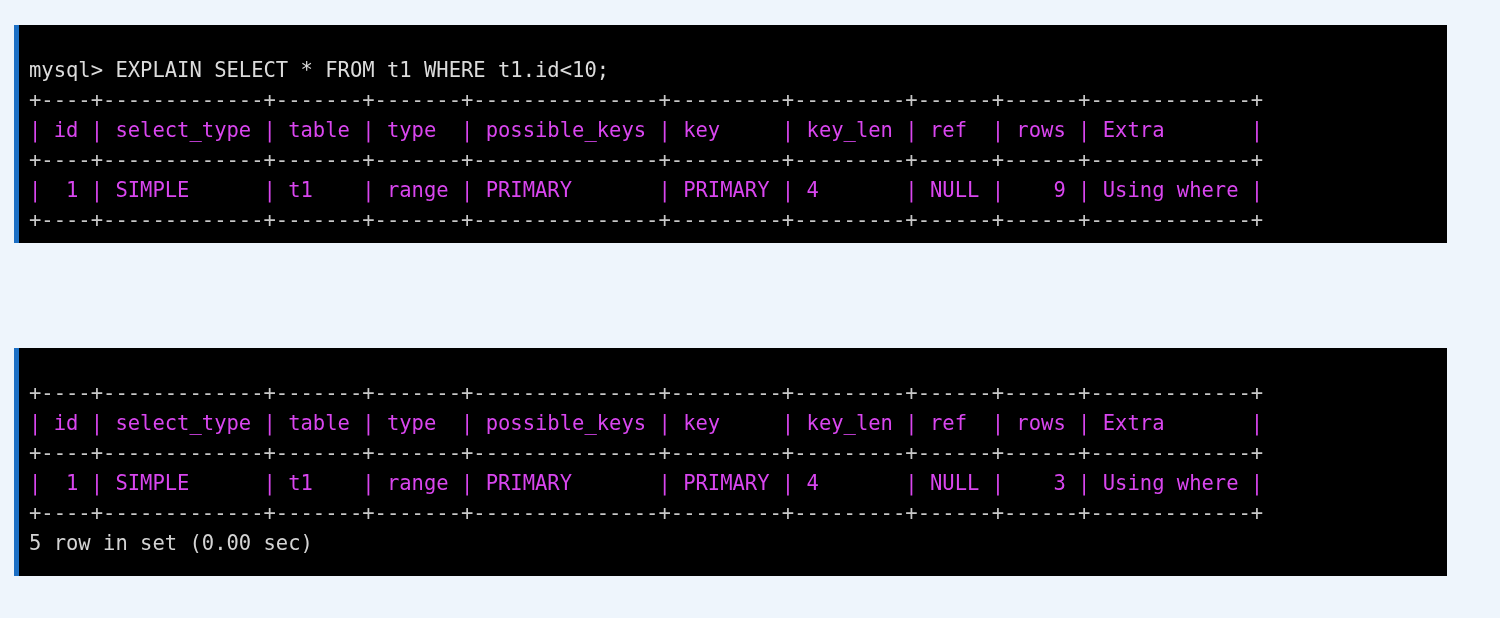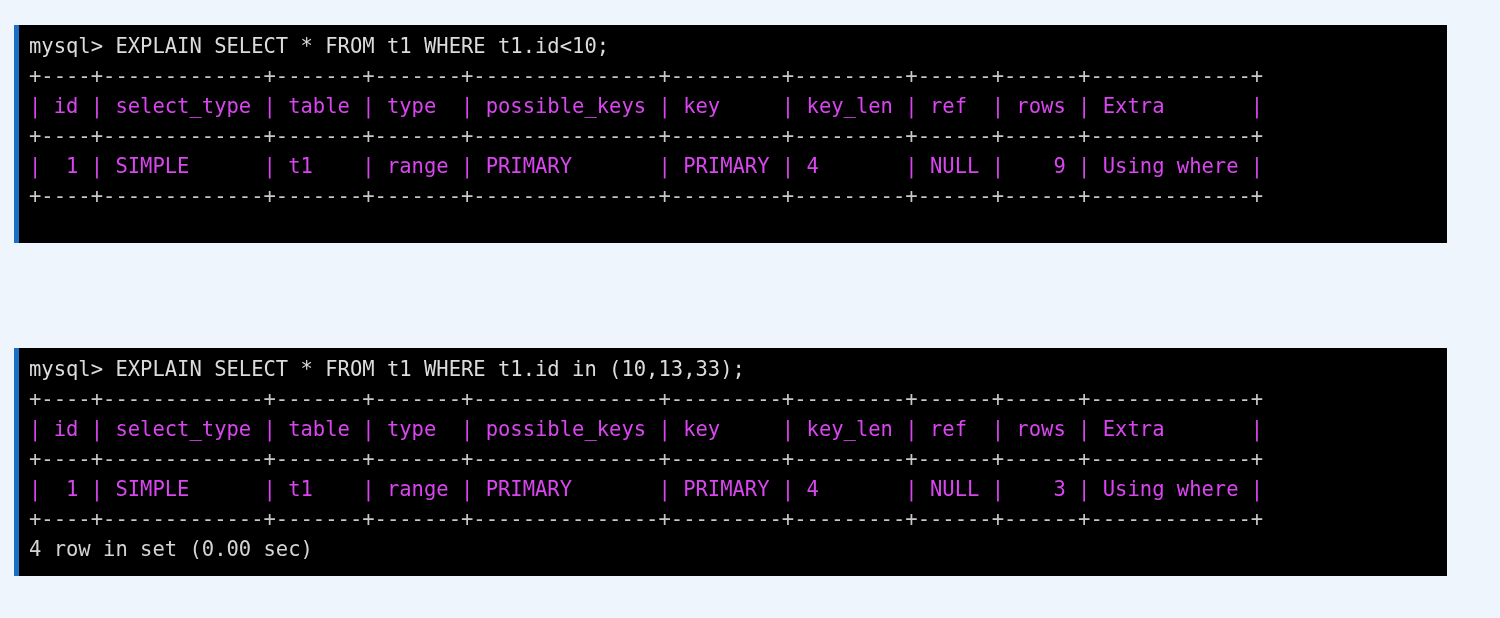--- a/index.html
+++ b/index.html
@@ -30,20 +30,21 @@
   #block-one {
     top: 25px;
     height: 218px;
   }
   #block-two {
     top: 348px;
     height: 228px;
   }
   .term-body {
     padding: 6px 12px 6px 10px;
+    margin-top: 24px;
   }
   .term-line {
     color: #d946ef;
     font-size: 20.5px;
     line-height: 30px;
     letter-spacing: 0px;
     white-space: pre;
     font-family: "DejaVu Sans Mono", "Liberation Mono", monospace;
   }
   .term-line.prompt {
@@ -67,23 +68,22 @@
       <div class="term-line rule">+----+-------------+-------+-------+---------------+---------+---------+------+------+-------------+</div>
       <div class="term-line">| id | select_type | table | type  | possible_keys | key     | key_len | ref  | rows | Extra       |</div>
       <div class="term-line rule">+----+-------------+-------+-------+---------------+---------+---------+------+------+-------------+</div>
       <div class="term-line">|  1 | SIMPLE      | t1    | range | PRIMARY       | PRIMARY | 4       | NULL |    9 | Using where |</div>
       <div class="term-line rule">+----+-------------+-------+-------+---------------+---------+---------+------+------+-------------+</div>
     </div>
   </div>
 
   <div class="terminal-block" id="block-two">
     <div class="term-body">
-      <div class="term-line prompt">mysql&gt; EXPLAIN SELECT * FROM t1 WHERE t1.id in (10,13,33);</div>
       <div class="term-line rule">+----+-------------+-------+-------+---------------+---------+---------+------+------+-------------+</div>
       <div class="term-line">| id | select_type | table | type  | possible_keys | key     | key_len | ref  | rows | Extra       |</div>
       <div class="term-line rule">+----+-------------+-------+-------+---------------+---------+---------+------+------+-------------+</div>
       <div class="term-line">|  1 | SIMPLE      | t1    | range | PRIMARY       | PRIMARY | 4       | NULL |    3 | Using where |</div>
       <div class="term-line rule">+----+-------------+-------+-------+---------------+---------+---------+------+------+-------------+</div>
-      <div class="term-line status">4 row in set (0.00 sec)</div>
+      <div class="term-line status">5 row in set (0.00 sec)</div>
     </div>
   </div>
 
 </div>
 
 </body></html>

